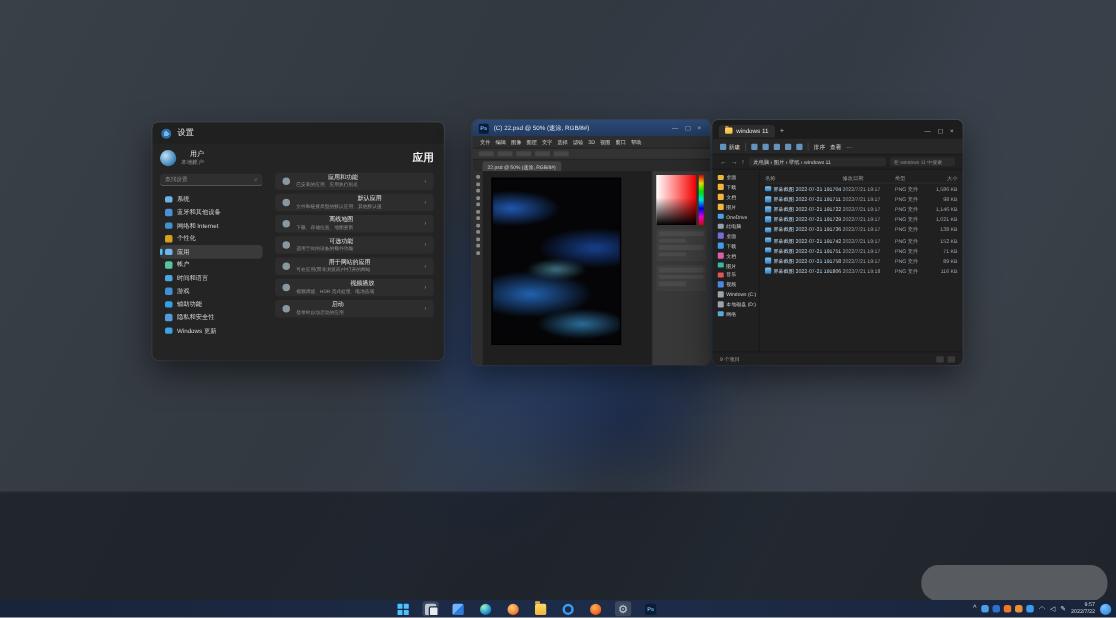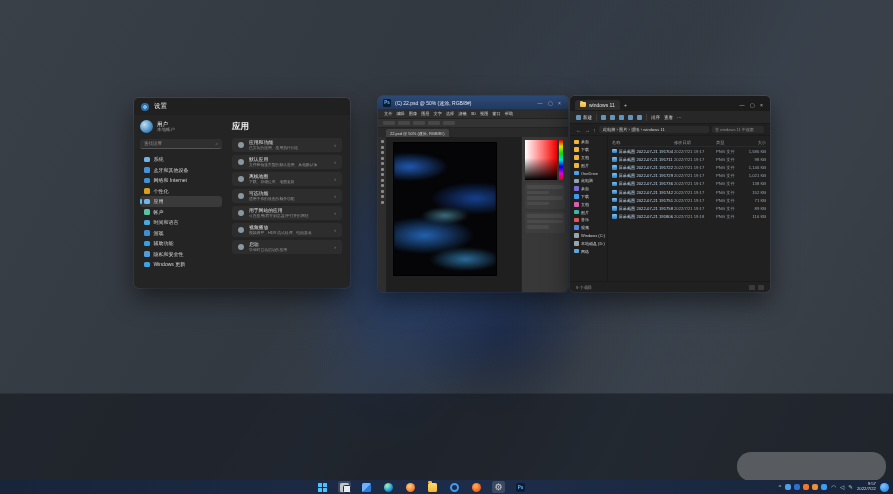--- a/index.html
+++ b/index.html
@@ -14,21 +14,21 @@
       radial-gradient(120px 120px at 500px 330px, rgba(10,25,60,.5), rgba(0,0,0,0) 75%),
       linear-gradient(118deg,#3a4048 0%,#343a42 30%,#31373f 55%,#3a4048 80%,#333941 100%);}
   .wallpaper:before{content:"";position:absolute;inset:0;
     background:linear-gradient(125deg,rgba(255,255,255,0) 40%,rgba(90,130,200,.06) 50%,rgba(255,255,255,0) 60%),
                linear-gradient(115deg,rgba(255,255,255,0) 62%,rgba(90,130,200,.05) 72%,rgba(255,255,255,0) 82%);}
   
   .win{position:absolute;border-radius:5px;box-shadow:0 10px 26px rgba(0,0,0,.5),0 0 0 1px rgba(255,255,255,.07);
     overflow:hidden;background:#262626;}
   .winctl{margin-left:auto;color:#bdbdbd;font-size:5px;letter-spacing:2px;white-space:nowrap;}
   
-  .settings{left:134px;top:98px;width:216px;height:190px;background:#242424;}
+  .settings{left:122px;top:98px;width:233px;height:190px;background:#242424;text-align:right;}
   .s-titlebar{height:17px;display:flex;align-items:center;gap:5px;padding:0 7px;background:#202020;}
   .s-gear{width:8px;height:8px;border-radius:50%;background:radial-gradient(circle,#79b7e8 0 35%,#2f6ea8 36% 100%);}
   .s-title{font-size:6.5px;color:#e9e9e9;}
   .s-body{display:flex;height:173px;}
   .s-side{width:94px;padding:5px 6px 0 6px;box-sizing:border-box;}
   .s-user{display:flex;align-items:center;gap:4px;margin-bottom:6px;}
   .avatar{width:13px;height:13px;border-radius:50%;background:radial-gradient(circle at 35% 35%,#bfe0f5,#3a7fb5 70%,#245a86);}
   .s-user-name{font-size:5.5px;color:#eee;line-height:6px;}
   .s-user-sub{font-size:4.5px;color:#9a9a9a;line-height:5.5px;}
   .s-search{height:9px;border-radius:3px;background:#2f2f2f;border-bottom:1px solid #555;

